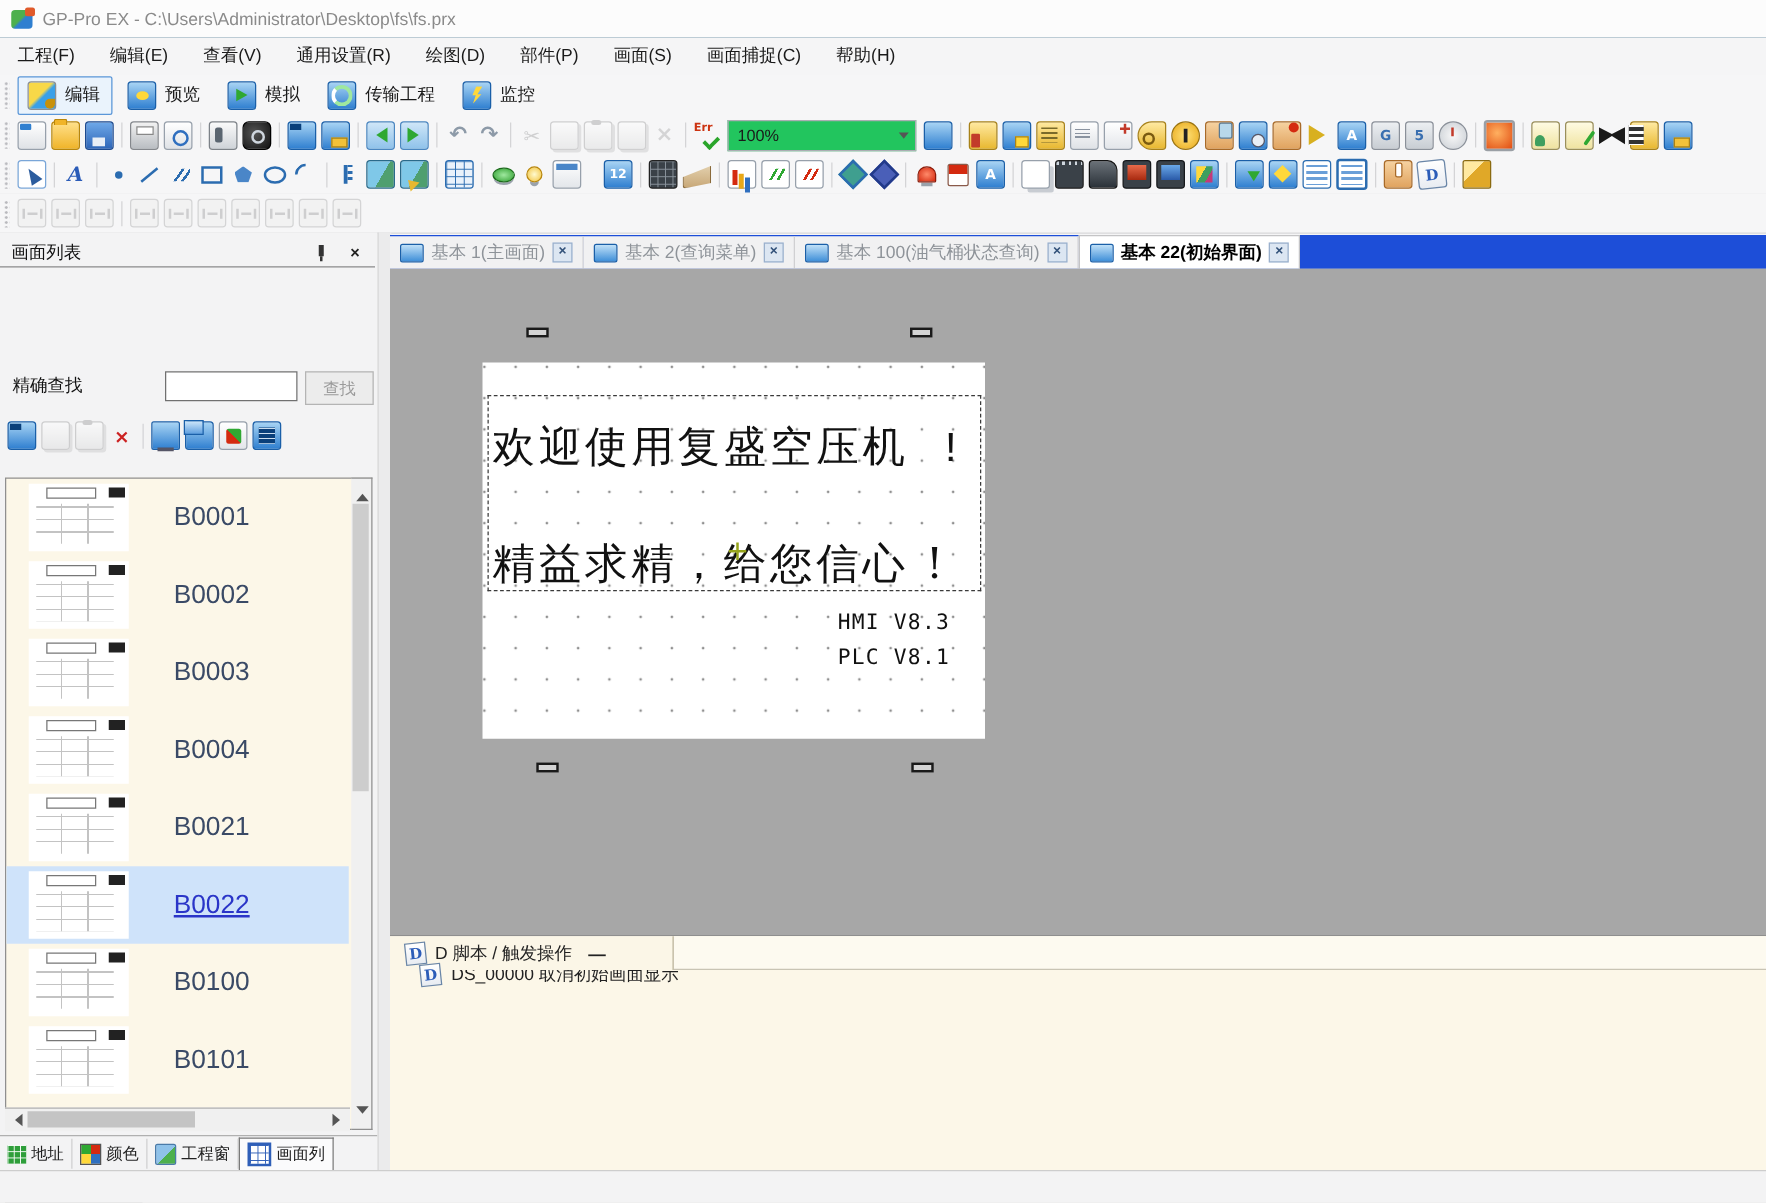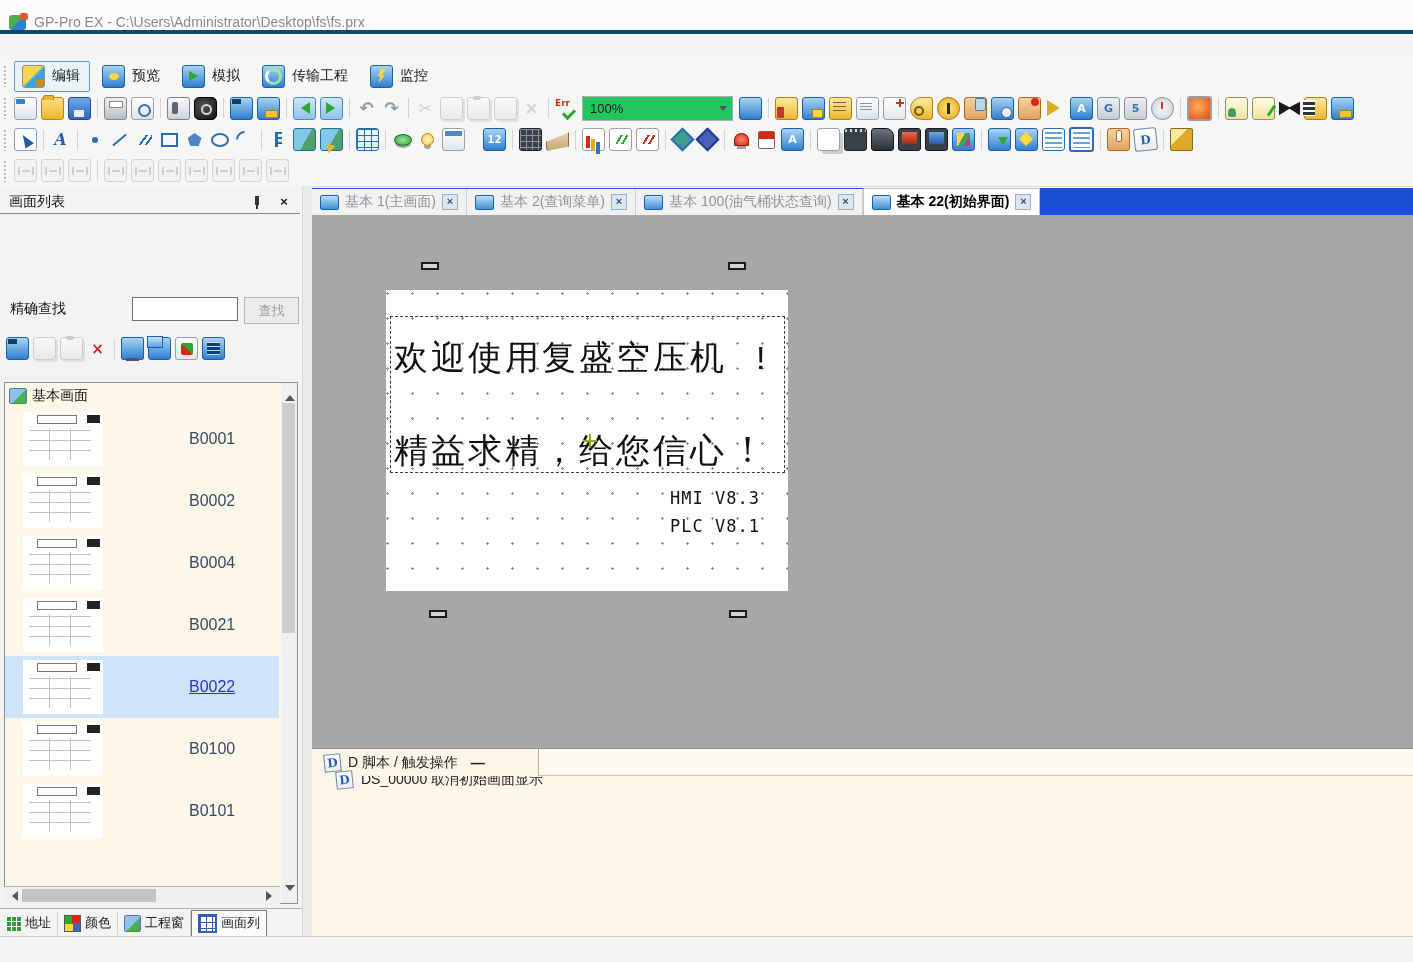--- a/index.html
+++ b/index.html
@@ -1,21 +1,21 @@
 <!DOCTYPE html>
 <html><head>
 <meta charset="utf-8">
 <style>
   html,body{margin:0;padding:0;background:#e8e8e8;}
   #app{position:relative;width:1413px;height:962px;overflow:hidden;
        font-family:"Liberation Sans","DejaVu Sans",sans-serif;font-size:14px;color:#1a1a1a;
        background:#f5f5f6;}
   
   .titlebar{position:absolute;left:0;top:0;width:1413px;height:30px;background:#fcfcfc;
-            border-bottom:4px solid #0c4a6e;display:flex;align-items:flex-end;}
+            border-bottom:6px solid #0c4a6e;display:flex;align-items:center;}
   .appicon{width:17px;height:15px;margin:0 8px 0 9px;position:relative;
            background:linear-gradient(135deg,#4db04d 0 45%,#2f7fd0 55% 100%);border-radius:3px;}
   .appicon::after{content:"";position:absolute;right:-2px;top:-2px;width:8px;height:7px;background:#e05a2a;border-radius:2px;}
   .titletext{color:#8a8a8a;font-size:14px;}
   .menubar{position:absolute;left:0;top:30px;width:1413px;height:30px;background:#f5f5f6;display:flex;align-items:center;}
   .menu-item{padding:5px 14px;color:#1a1a1a;cursor:default;}
   .tbrow{position:absolute;left:0;width:1413px;background:#f6f6f7;display:flex;align-items:center;border-bottom:1px solid #e2e2e4;}
   #tb1{top:60px;height:32px;}
   #tb2{top:92px;height:32px;}
   #tb3{top:124px;height:31px;}
@@ -188,21 +188,21 @@
   .listbox{position:absolute;left:4px;top:196px;width:293px;height:522px;border:1px solid #8f8f8f;background:#fcf7e8;box-sizing:border-box;overflow:hidden;}
   .tree-row{display:flex;align-items:center;height:25px;padding-left:4px;gap:5px;font-size:14px;color:#111;}
   .tree-icon{width:16px;height:14px;background:linear-gradient(135deg,#8fc2ea 0 55%,#4db04d 55% 100%);border:1px solid #4a7aa8;border-radius:2px;}
   .sitem{position:relative;display:flex;align-items:center;height:62px;width:274px;}
   .sitem-selected{background:#cfe3fa;}
   .sthumb{width:80px;height:54px;margin-left:18px;background:#fff;position:relative;flex:none;
         background-image:repeating-linear-gradient(0deg,transparent 0 9px,#c3c3c3 9px 10px),repeating-linear-gradient(90deg,transparent 0 20px,#c3c3c3 20px 21px);
         background-size:62px 32px;background-position:6px 16px;background-repeat:no-repeat;}
   .sthumb::before{content:"";position:absolute;left:14px;top:3px;width:38px;height:7px;border:1px solid #777;}
   .sthumb::after{content:"";position:absolute;right:3px;top:3px;width:13px;height:8px;background:#222;}
-  .sitem-label{margin-left:86px;font-size:16px;color:#3a4a66;}
+  .sitem-label{margin-left:36px;font-size:21px;color:#3a4a66;}
   .sitem-selected .sitem-label{color:#2a35c8;text-decoration:underline;}
   .vscroll{position:absolute;right:4px;top:196px;width:17px;height:522px;background:#f0f0f0;border:1px solid #8f8f8f;border-left:none;box-sizing:border-box;}
   .vthumb{position:absolute;left:1px;top:20px;width:13px;height:230px;background:#cdcdcd;}
   .sarrow{position:absolute;left:4px;width:0;height:0;border:5px solid transparent;}
   .sarrow-up{top:7px;border-bottom:6px solid #555;}
   .sarrow-down{bottom:7px;border-top:6px solid #555;}
   .hscroll{position:absolute;left:4px;top:700px;width:276px;height:18px;background:#f0f0f0;border-top:1px solid #b0b0b0;}
   .hthumb{position:absolute;left:18px;top:2px;width:134px;height:13px;background:#c4c4c4;}
   .harrow{position:absolute;top:4px;width:0;height:0;border:5px solid transparent;}
   .harrow-left{left:3px;border-right:6px solid #555;}
@@ -252,20 +252,32 @@
 </head>
 <body>
 
 <div id="app">
 
   <div class="titlebar">
     <span class="appicon"></span>
     <span class="titletext">GP-Pro EX - C:\Users\Administrator\Desktop\fs\fs.prx</span>
   </div>
 
+  <div class="menubar">
+
+  <div class="menu-item">工程(F)</div>
+      <div class="menu-item">编辑(E)</div>
+      <div class="menu-item">查看(V)</div>
+      <div class="menu-item">通用设置(R)</div>
+      <div class="menu-item">绘图(D)</div>
+      <div class="menu-item">部件(P)</div>
+      <div class="menu-item">画面(S)</div>
+      <div class="menu-item">画面捕捉(C)</div>
+      <div class="menu-item">帮助(H)</div>
+    </div>
 
   <div class="tbrow" id="tb1">
     <span class="grip"></span>
     <span style="display:flex;align-items:center;">
 
         <div class="mode-btn mode-active">
           <span class="tbi ic-edit-tools"></span>
           <span>编辑</span>
         </div>
 
@@ -461,36 +473,36 @@
         <span class="tbi ic-paste dis"></span>
         <span class="tbi ic-del-red">×</span>
         <span class="tbsep"></span>
         <span class="tbi ic-monitor-blue"></span>
         <span class="tbi ic-screens"></span>
         <span class="tbi ic-convert"></span>
         <span class="tbi ic-renumber"></span>
       </div>
 
     <div class="listbox">
-      <div class="tree-row">
-        <span class="tree-icon"></span>
-        <span>基本画面</span>
-      </div>
       <div>
 
           <div class="sitem">
             <div class="sthumb"></div>
             <div class="sitem-label">B0001</div>
           </div>
 
           <div class="sitem">
             <div class="sthumb"></div>
             <div class="sitem-label">B0002</div>
           </div>
 
+          <div class="sitem">
+            <div class="sthumb"></div>
+            <div class="sitem-label">B0003</div>
+          </div>
 
           <div class="sitem">
             <div class="sthumb"></div>
             <div class="sitem-label">B0004</div>
           </div>
 
           <div class="sitem">
             <div class="sthumb"></div>
             <div class="sitem-label">B0021</div>
           </div>

